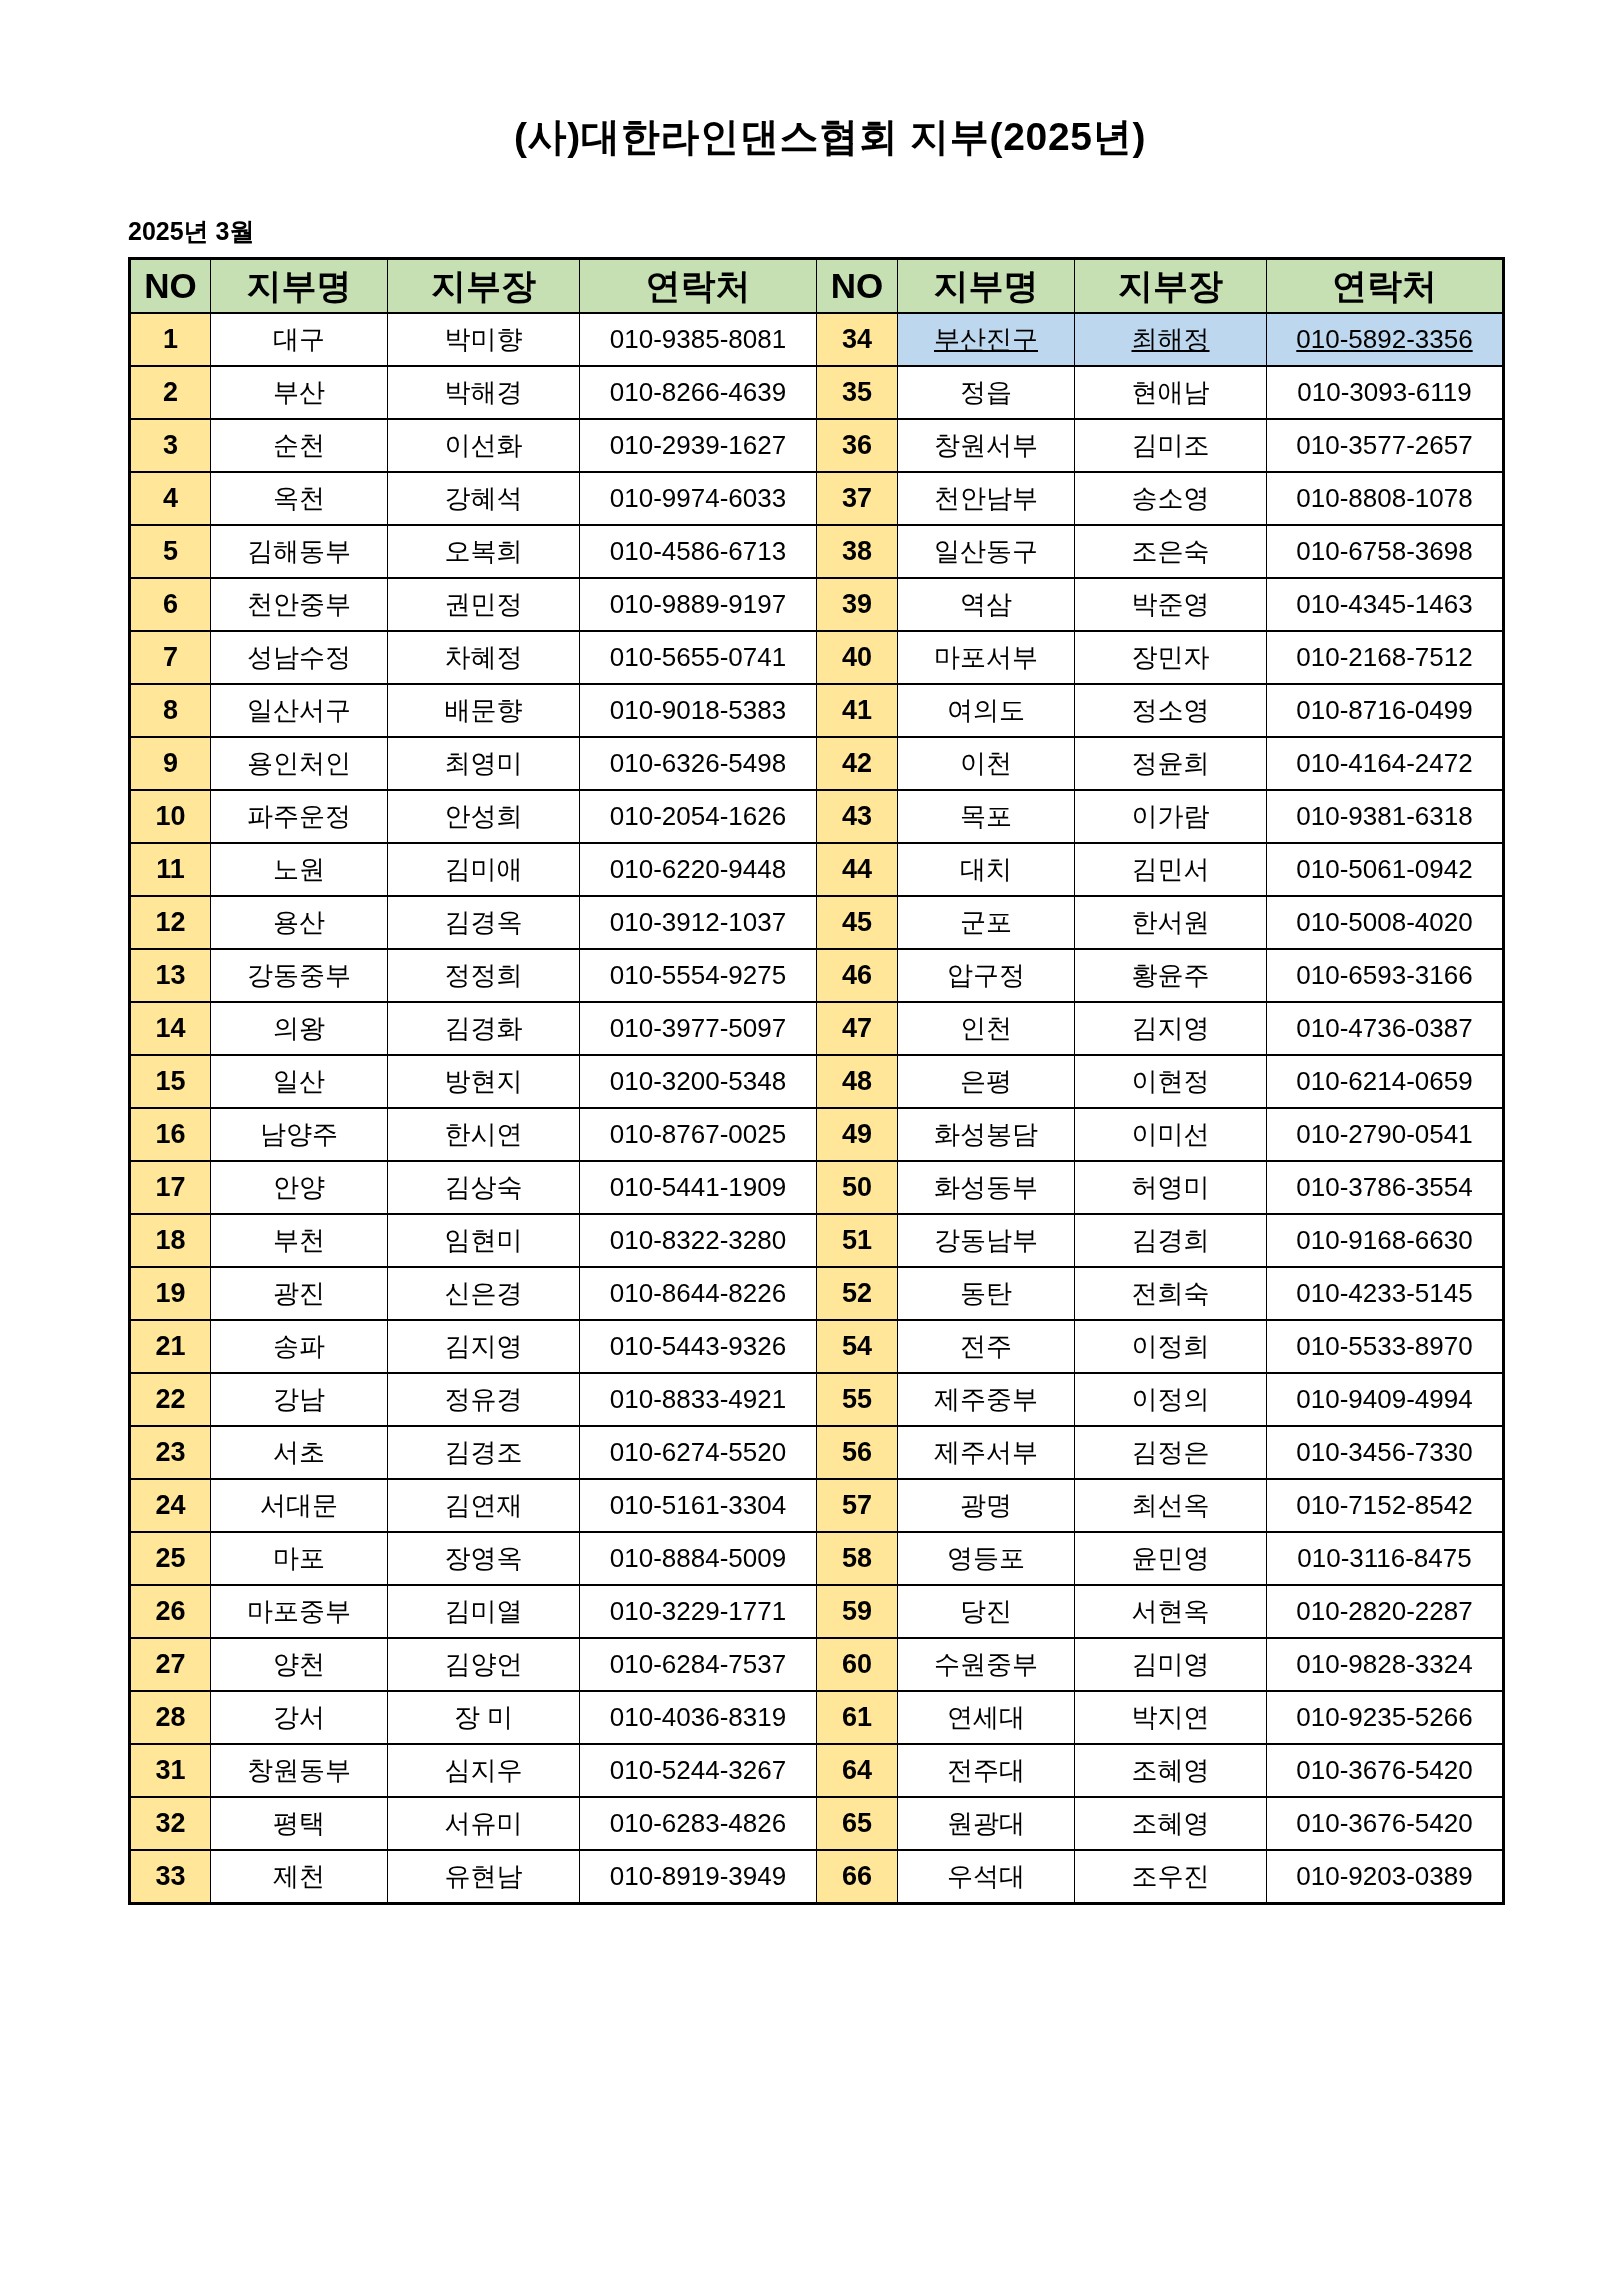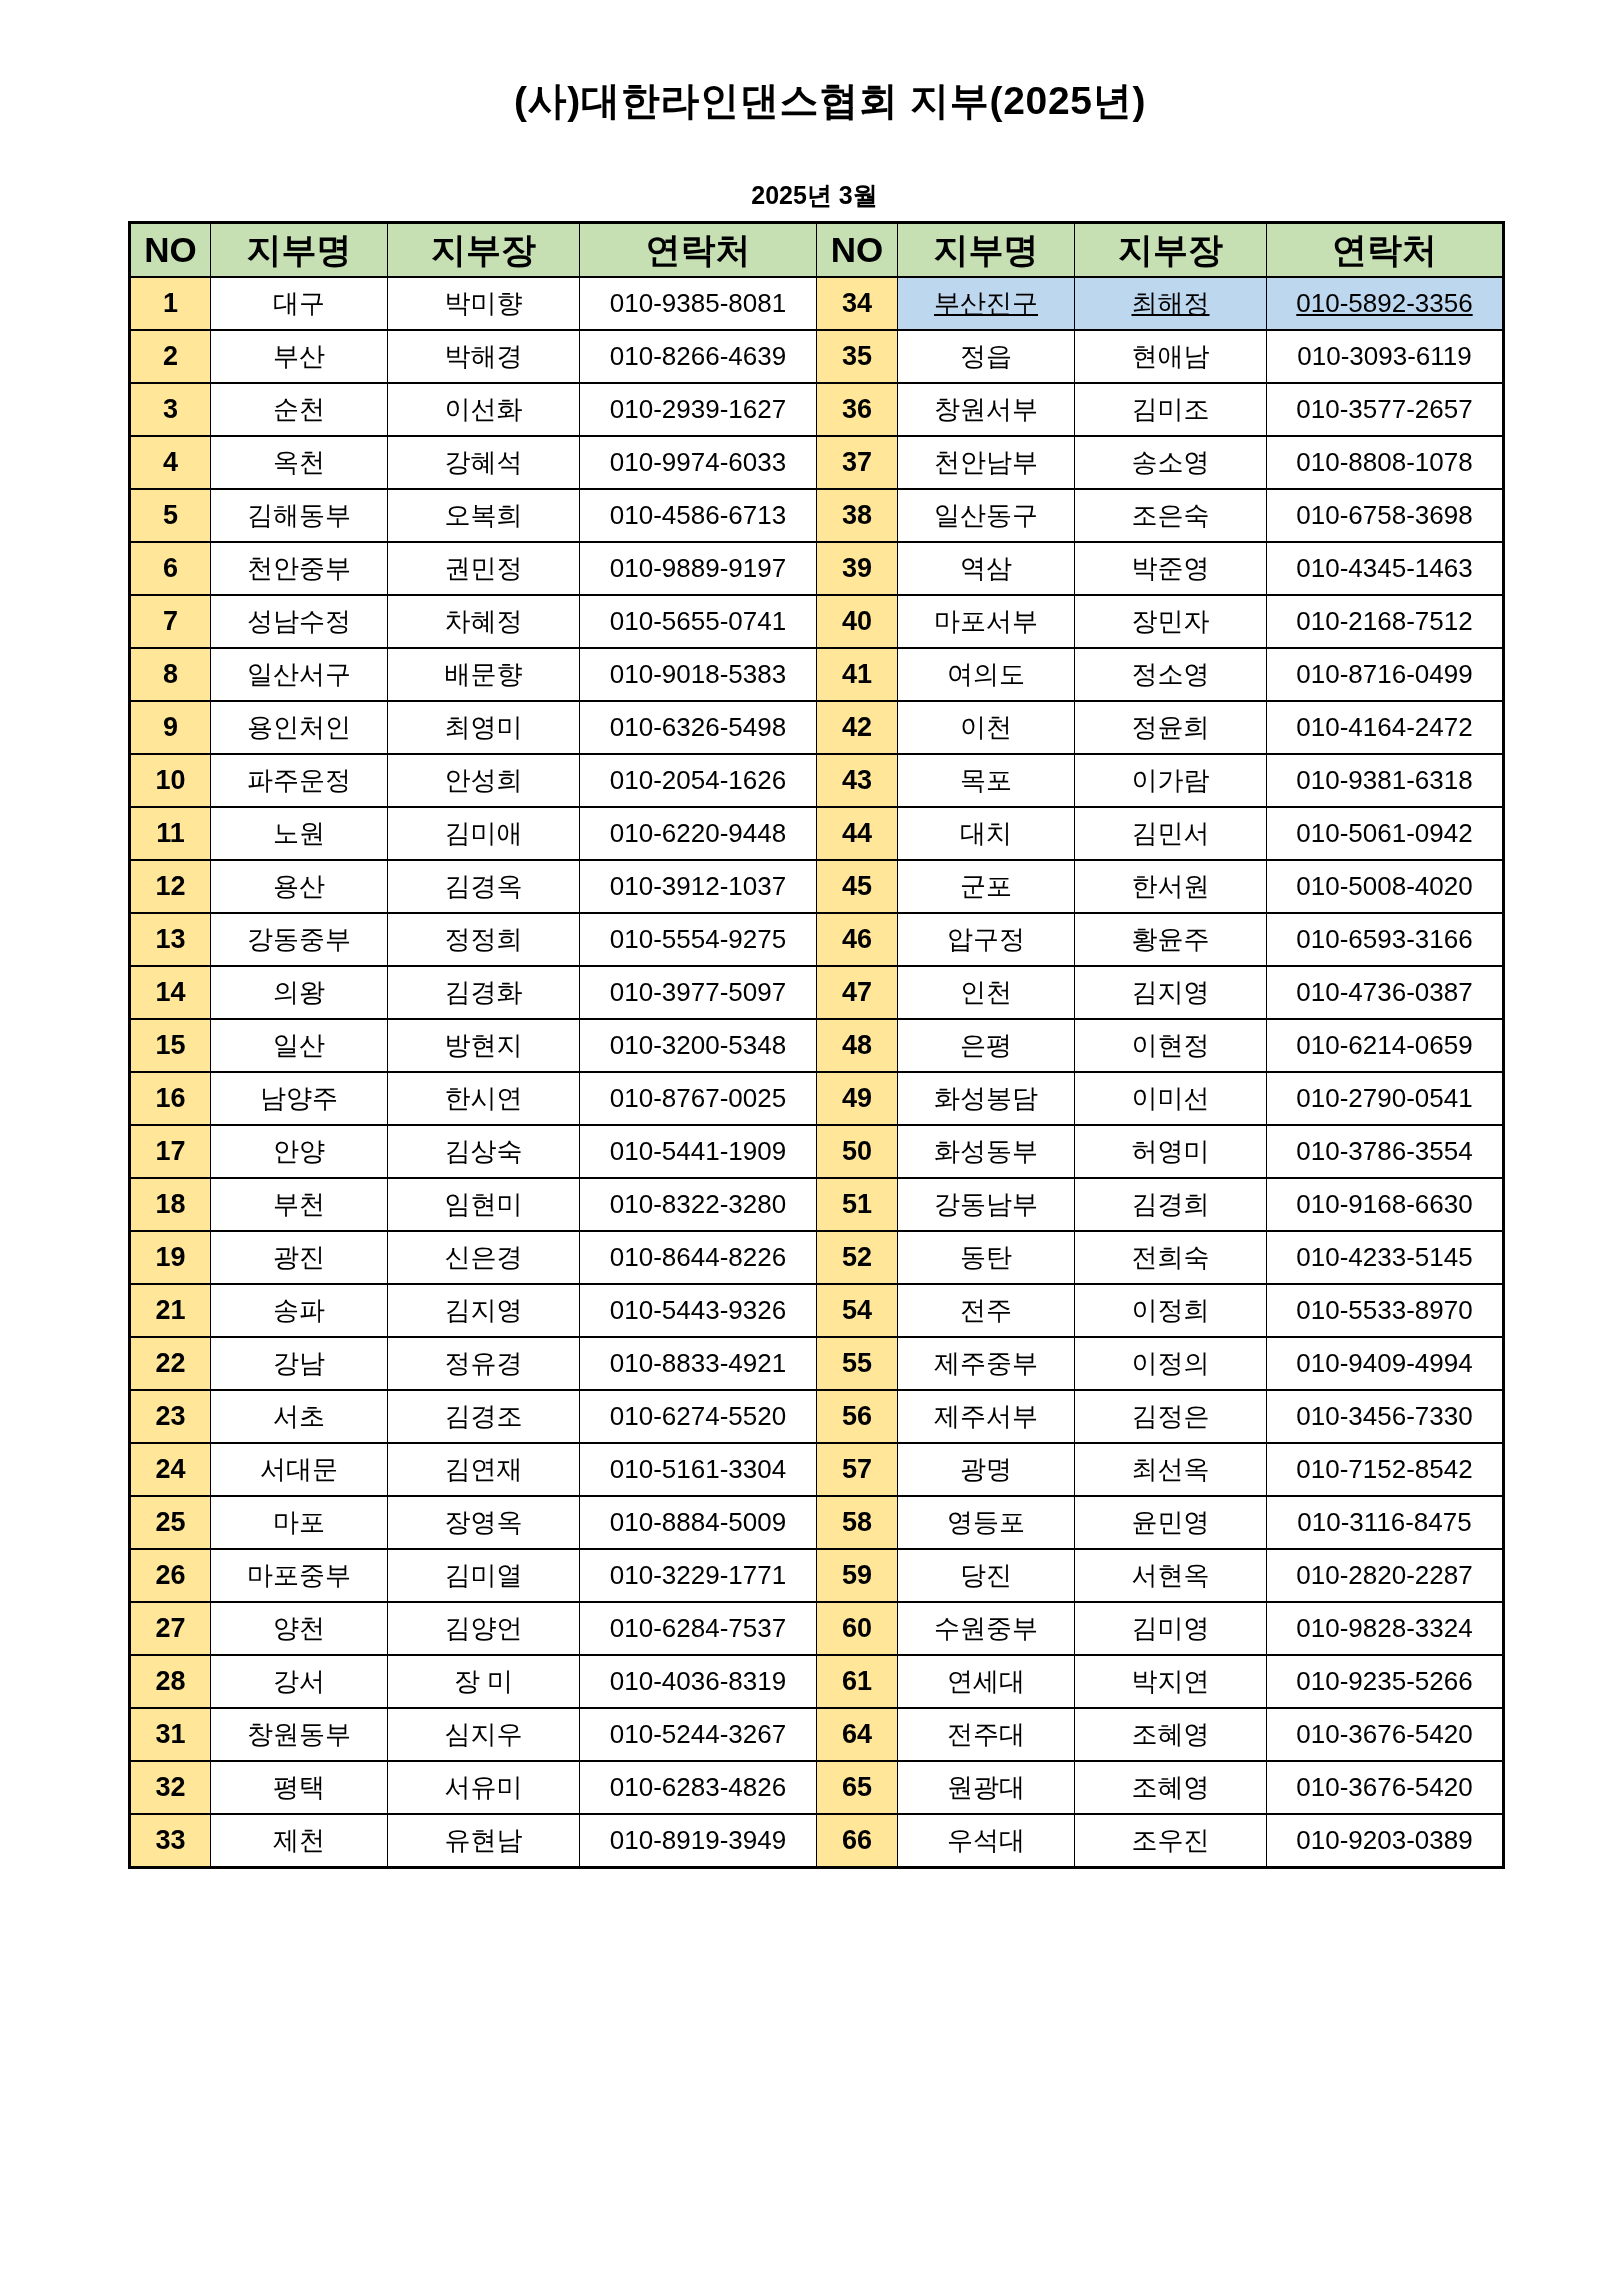--- a/index.html
+++ b/index.html
@@ -14,35 +14,35 @@
   html,body{margin:0;padding:0;}
   body{
     width:1616px;height:2284px;
     background:var(--page-bg);
     color:var(--text);
     font-family:"Liberation Sans", sans-serif;
     overflow:hidden;
   }
   .sheet{position:relative;width:1616px;height:2284px;}
   .doc-title{
-    padding-top:74px;
+    padding-top:110px;
     text-align:center;
     font-size:39px;
     font-weight:bold;
     letter-spacing:0.7px;
     margin-left:44px;
   }
   .content{
     width:1373px;
     margin-left:128px;
   }
   .date-label{
     margin-top:51px;
     margin-bottom:9px;
-    text-align:center;
+    text-align:left;
     font-size:25px;
     font-weight:bold;
   }
   table.branch-table{
     border-collapse:collapse;
     table-layout:fixed;
     width:1373px;
     border:3.9px solid var(--border);
   }
   .branch-table th,

